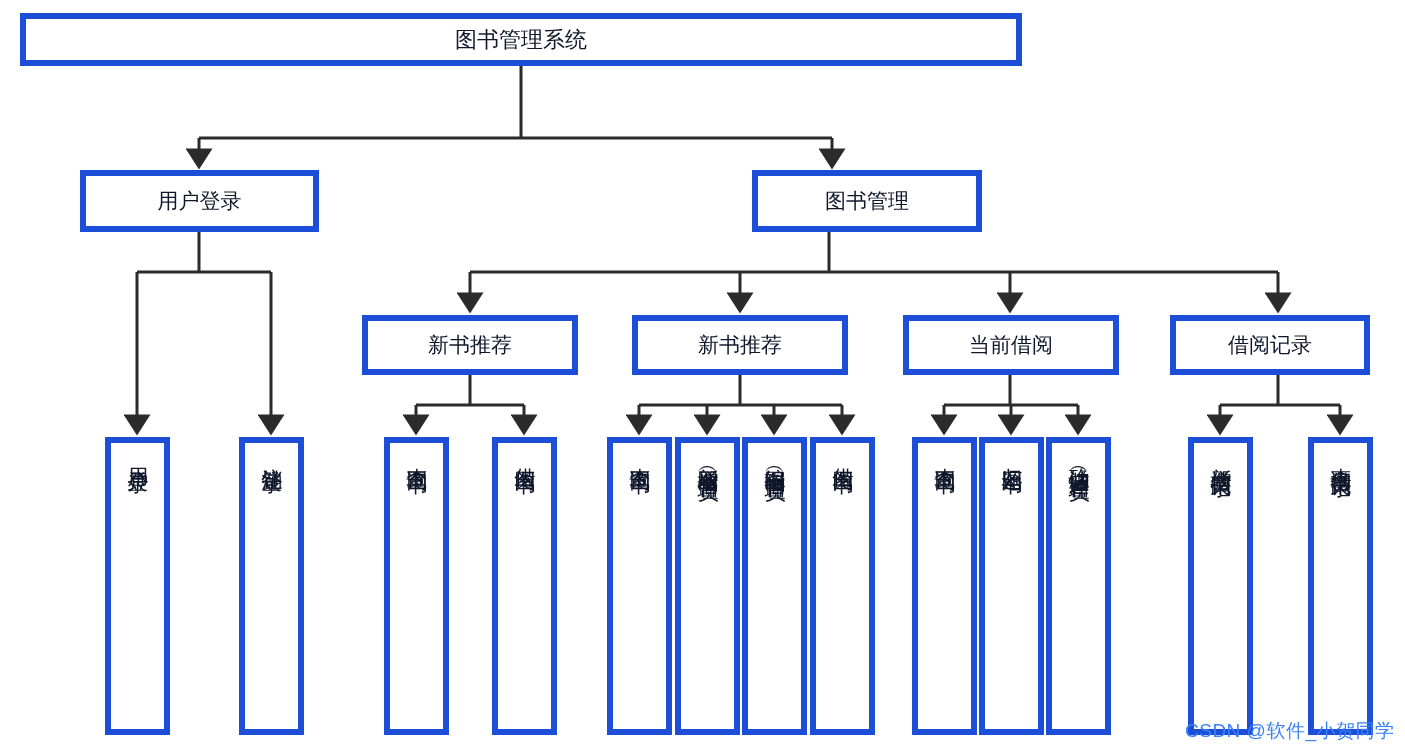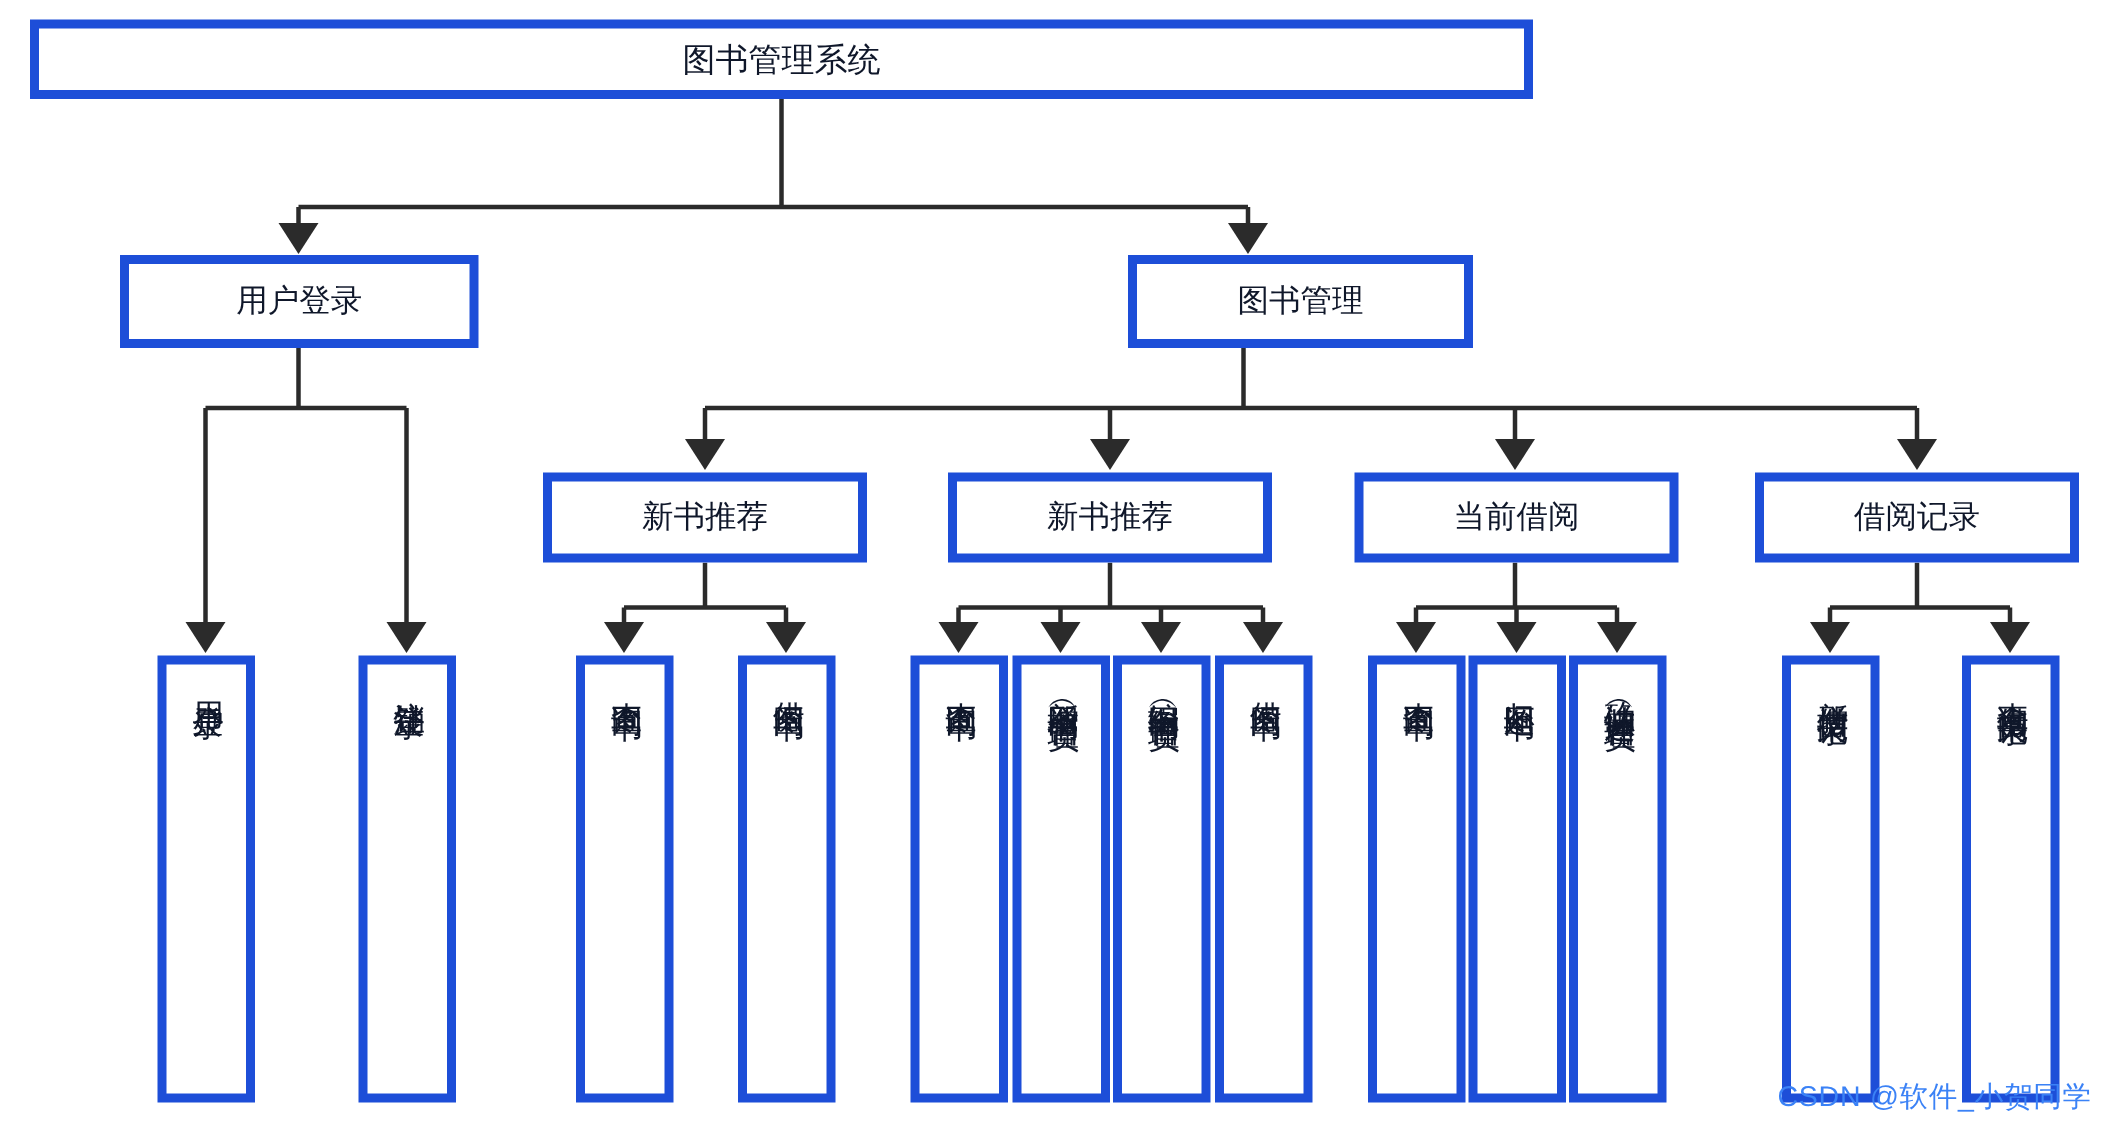--- a/index.html
+++ b/index.html
@@ -134,21 +134,21 @@
 
   <div class="node h" style="left:362px; top:315px; width:216px; height:60px;">
     <span>新书推荐</span>
   </div>
   <div class="node h" style="left:632px; top:315px; width:216px; height:60px;">
     <span>新书推荐</span>
   </div>
   <div class="node h" style="left:903px; top:315px; width:216px; height:60px;">
     <span>当前借阅</span>
   </div>
-  <div class="node h" style="left:1170px; top:315px; width:216px; height:60px;">
+  <div class="node h" style="left:1170px; top:315px; width:200px; height:60px;">
     <span>借阅记录</span>
   </div>
 
   <div class="node leaf" style="left:105px; top:437px; width:65px; height:298px;">
     <span class="vtext">用户登录</span>
   </div>
   <div class="node leaf" style="left:239px; top:437px; width:65px; height:298px;">
     <span class="vtext">注销登录</span>
   </div>
 

